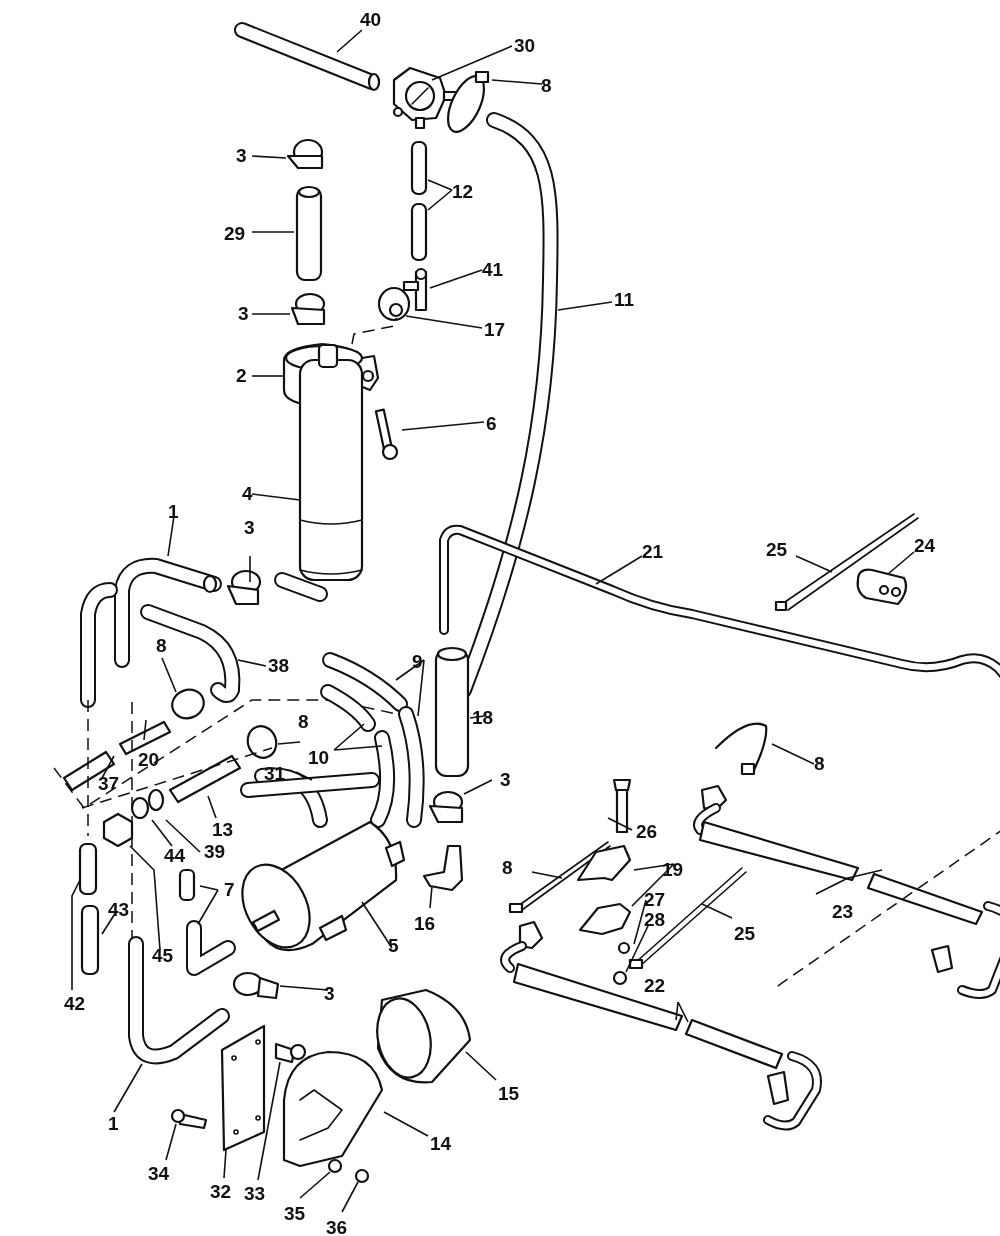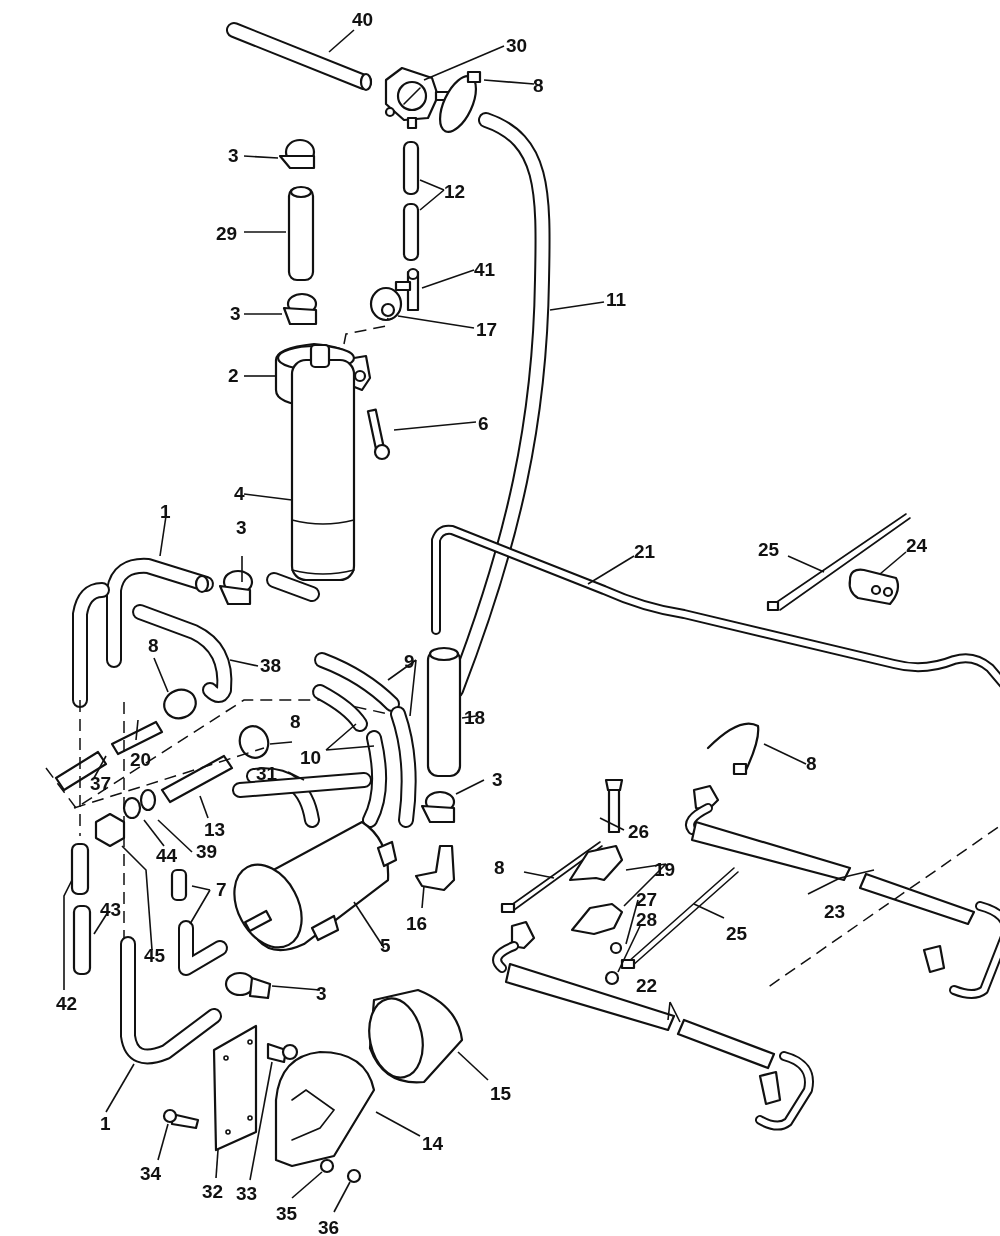--- a/index.html
+++ b/index.html
@@ -1,17 +1,17 @@
 <!DOCTYPE html>
 <html><head>
 <meta charset="utf-8">
 <style>
   html,body{margin:0;padding:0;background:#ffffff;}
   body{width:1000px;height:1236px;overflow:hidden;font-family:"Liberation Sans",sans-serif;}
-  #diagram{position:absolute;left:8px;top:0;width:805px;height:1236px;padding-left:36px;}
+  #diagram{position:absolute;left:16px;top:0;width:805px;height:1236px;padding-left:36px;}
   svg .part{fill:#ffffff;stroke:#111;stroke-width:2.2;stroke-linejoin:round;stroke-linecap:round;}
   svg .thin{fill:none;stroke:#111;stroke-width:1.6;stroke-linecap:round;}
   svg .tube{fill:none;stroke:#111;stroke-width:16;stroke-linecap:round;stroke-linejoin:round;}
   svg .tube-in{fill:none;stroke:#fff;stroke-width:12;stroke-linecap:round;stroke-linejoin:round;}
   svg .line{fill:none;stroke:#111;stroke-width:10;stroke-linecap:round;stroke-linejoin:round;}
   svg .line-in{fill:none;stroke:#fff;stroke-width:6;stroke-linecap:round;stroke-linejoin:round;}
   svg .leader{fill:none;stroke:#111;stroke-width:1.6;}
   svg .dash{fill:none;stroke:#111;stroke-width:1.5;stroke-dasharray:12 7;}
   svg text.callout{font-family:"Liberation Sans",sans-serif;font-weight:bold;font-size:19px;fill:#111;}
 </style>

